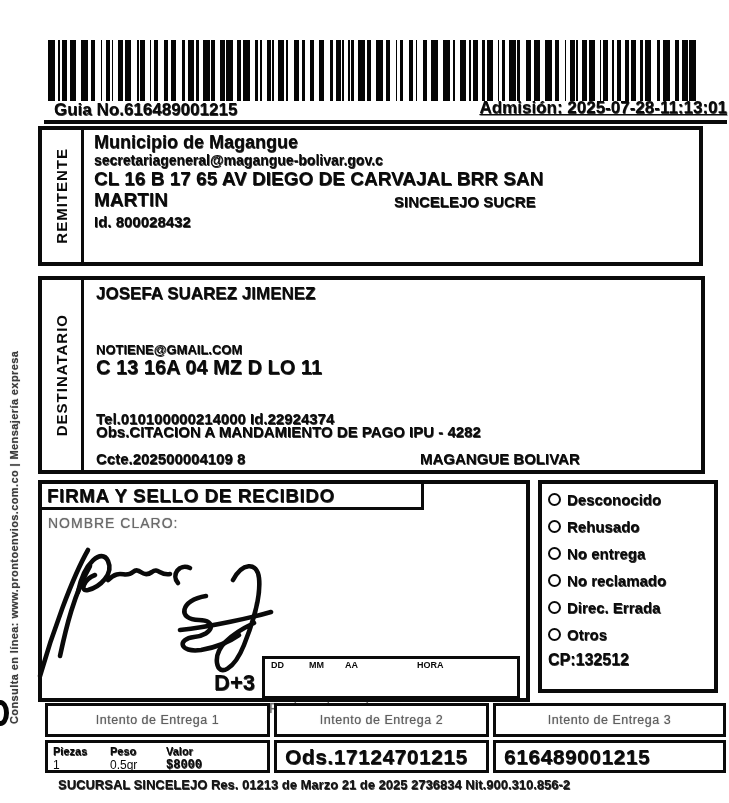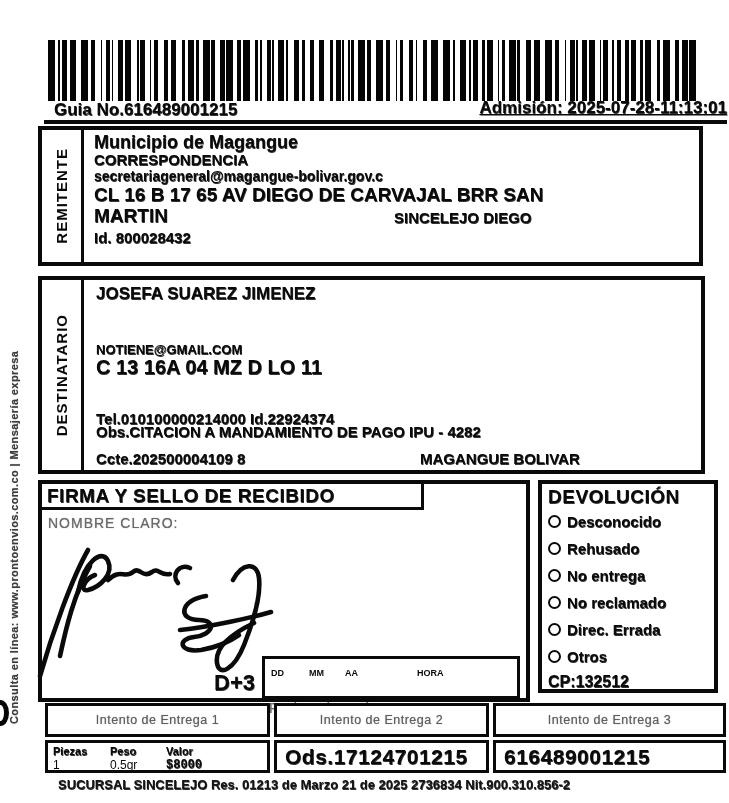--- a/index.html
+++ b/index.html
@@ -46,21 +46,21 @@
   .dest-city { position:absolute; left:330px; top:170px; font-size:15px; font-weight:bold; }
 
   .firma { left:38px; top:480px; width:492px; height:222px; }
   .firma-title { position:absolute; left:0; top:0; width:382px; height:26px; border-right:3px solid #0a0a0a;
                  border-bottom:3px solid #0a0a0a; font-size:19px; font-weight:bold; padding:1px 0 0 5px; letter-spacing:0.5px; }
   .nombre-claro { position:absolute; left:6px; top:31px; font-size:14px; letter-spacing:1px; color:#6a6a6a;
                   text-shadow:0 0 1px rgba(100,100,100,.8); }
   .d3 { position:absolute; left:172px; top:186px; font-size:22px; font-weight:bold; }
   .fecha-box { position:absolute; left:220px; top:172px; width:258px; height:43px; border:3px solid #0a0a0a; padding:1px 4px; }
   .fecha-heads { position:relative; height:12px; }
-  .fecha-heads span { position:absolute; top:8px; font-size:9px; font-weight:bold;text-align:center; }
+  .fecha-heads span { position:absolute; top:0; font-size:9px; font-weight:bold;text-align:center; }
   .fh-dd { left:2px; } .fh-mm { left:40px; } .fh-aa { left:76px; } .fh-hora { left:148px; }
   .fecha-caption { font-size:14px; color:#6e6e6e; text-shadow:0 0 1px rgba(110,110,110,.8); letter-spacing:0.5px;margin-top:28px; }
   .sig-svg { position:absolute; left:28px; top:534px; width:280px; height:172px; z-index:5; }
 
   .devolucion { left:538px; top:480px; width:180px; height:213px; padding:2px 4px 0 6px; }
   .dev-title { font-size:19px; font-weight:bold; letter-spacing:0.5px; }
   .dev-opt { display:flex; align-items:center; height:27px; }
   .dev-circle { width:13px; height:13px; border:2.6px solid #0a0a0a; border-radius:50%; margin-right:6px; flex:0 0 auto; }
   .dev-opt span.lbl { font-size:15px; font-weight:bold; white-space:nowrap; }
   .dev-cp { font-size:16px; font-weight:bold; margin-top:3px; }
@@ -264,26 +264,25 @@
     <span class="guia-no ink">Guia No.616489001215</span>
     <span class="admision ink">Admisión: 2025-07-28-11:13:01</span>
   </div>
 
   <div class="abs box remitente">
     <div class="vlabel">
       <span>REMITENTE</span>
     </div>
     <div class="boxcontent">
       <div class="rem-name ink">Municipio de Magangue</div>
-      <div class="rem-l2 ink">CORRESPONDENCIA</div>
       <div class="rem-email ink">secretariageneral@magangue-bolivar.gov.c</div>
       <div class="rem-addr ink">CL 16 B 17 65 AV DIEGO DE CARVAJAL BRR SAN</div>
       <div class="rem-addr rem-row">
         <span class="ink">MARTIN</span>
-        <span class="rem-city ink">SINCELEJO DIEGO</span>
+        <span class="rem-city ink">SINCELEJO SUCRE</span>
       </div>
       <div class="rem-id ink">Id. 800028432</div>
     </div>
   </div>
 
   <div class="abs box destinatario">
     <div class="vlabel">
       <span>DESTINATARIO</span>
     </div>
     <div class="boxcontent">
@@ -320,21 +319,20 @@
       <path d="M 50 58 C 56 28, 74 14, 80 27 C 86 40, 72 53, 60 56 C 51 58, 56 45, 67 41"></path>
       <path d="M 80 46 C 92 34, 97 45, 105 38 C 112 32, 114 45, 124 38 C 130 33, 132 42, 142 40"></path>
       <path d="M 150 49 C 143 41, 151 29, 162 34"></path>
       <path d="M 178 62 C 152 66, 149 86, 171 86 C 189 86, 186 101, 166 103 C 149 105, 151 119, 173 116 C 191 113, 201 108, 211 101"></path>
       <path d="M 205 46 C 214 29, 229 27, 231 44 C 233 62, 226 86, 216 111 C 206 136, 191 143, 189 129 C 187 115, 201 101, 226 89"></path>
       <path d="M 152 96 C 182 93, 226 83, 243 78"></path>
     </g>
   </svg>
 
   <div class="abs box devolucion">
-    <div class="dev-title ink">DEVOLUCIÓN</div>
     <div class="dev-opt">
       <span class="dev-circle"></span>
       <span class="lbl ink">Desconocido</span>
     </div>
     <div class="dev-opt">
       <span class="dev-circle"></span>
       <span class="lbl ink">Rehusado</span>
     </div>
     <div class="dev-opt">
       <span class="dev-circle"></span>

